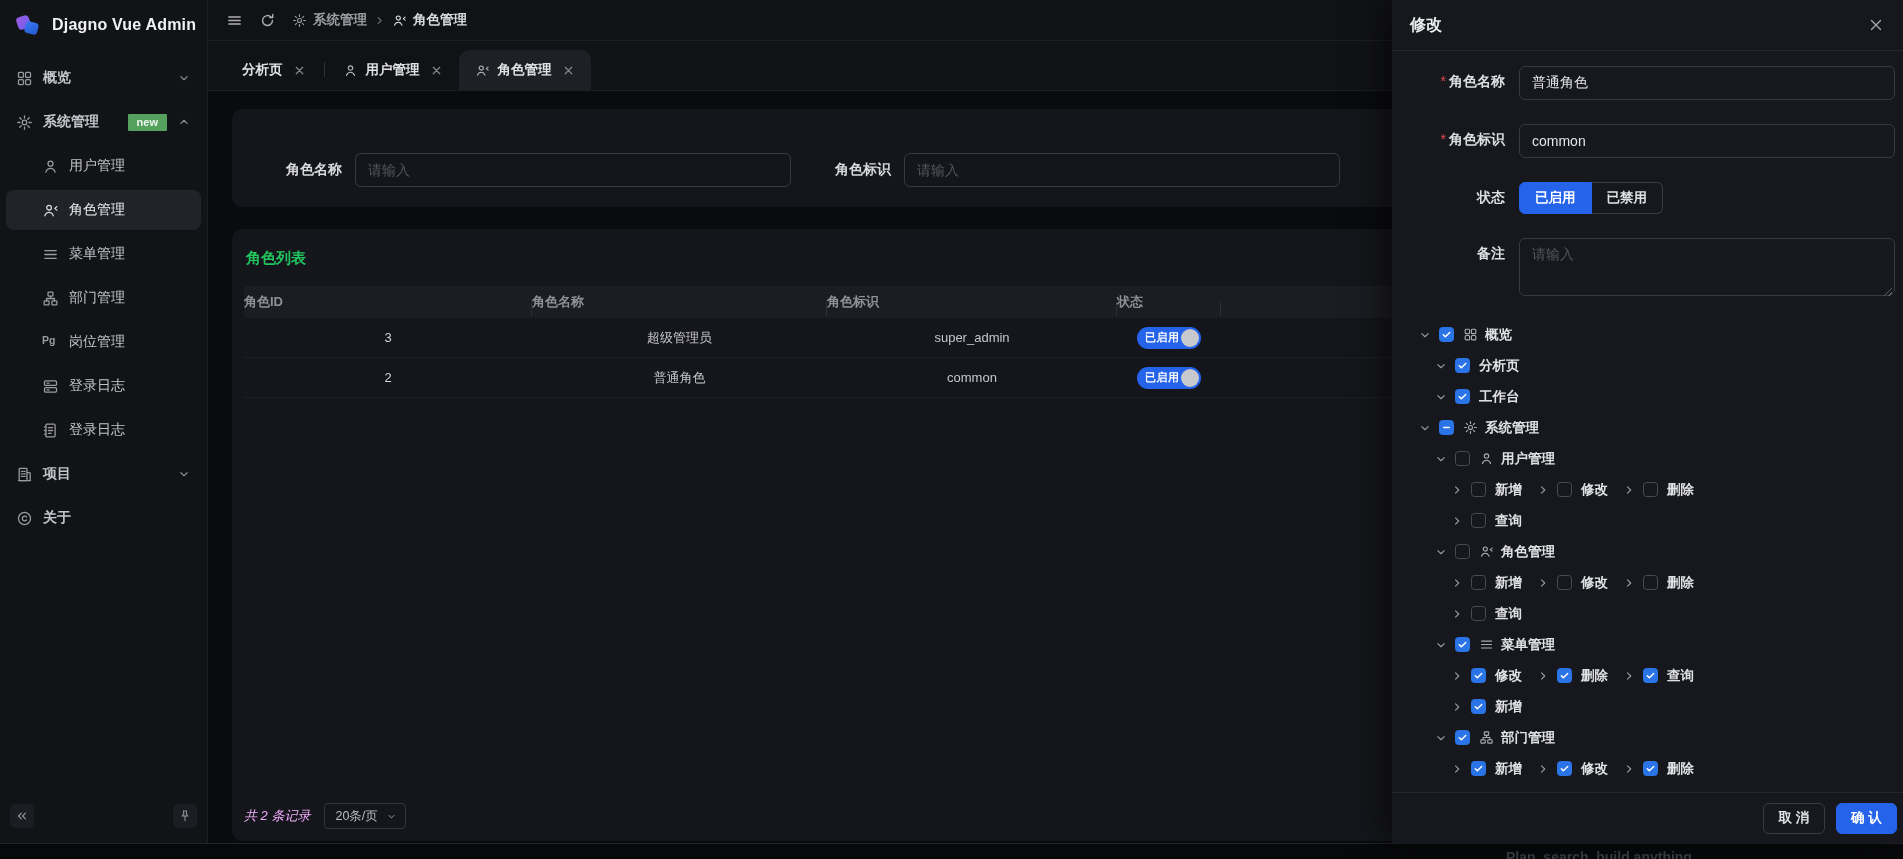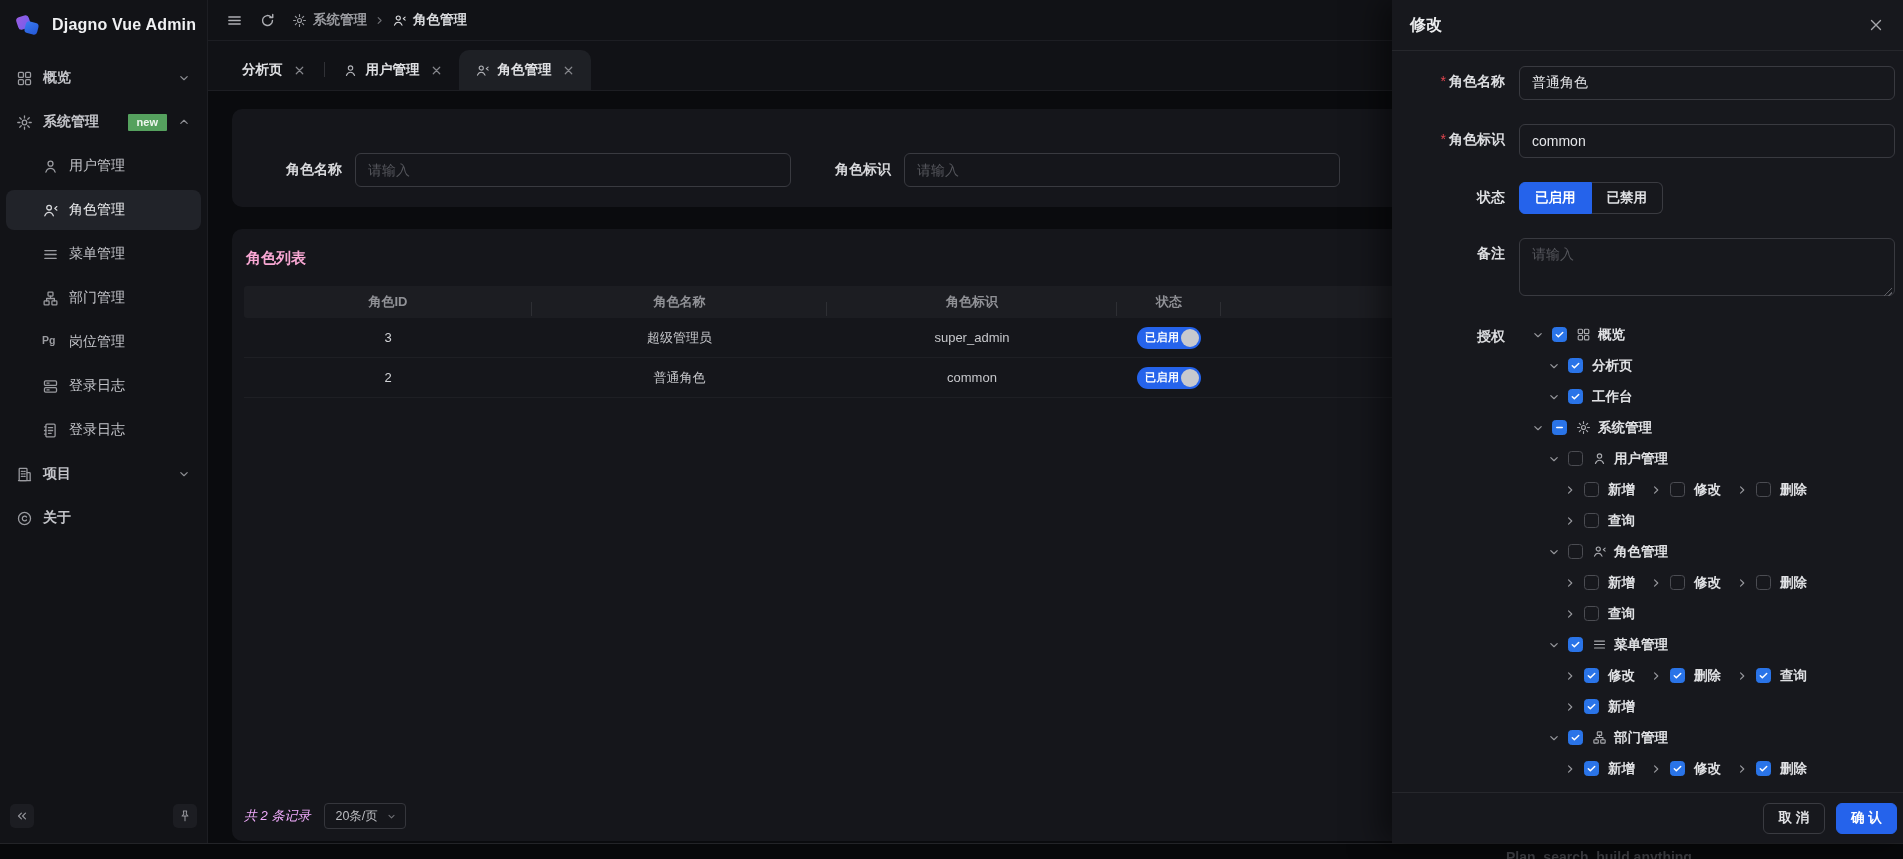--- a/index.html
+++ b/index.html
@@ -59,25 +59,25 @@
   .search-card { height:98px; flex:none; padding:24px 0 0 54px; display:flex; gap:44px; }
   .s-field { display:flex; align-items:center; gap:13px; }
   .s-label { font-weight:600; color:#d8d9dc; white-space:nowrap; }
   .ninput { height:34px; border:1px solid #393a40; border-radius:6px; background:transparent;
     color:#e4e5e8; font-size:14px; padding:0 12px; outline:none;
     font-family:"Liberation Sans","DejaVu Sans",sans-serif; }
   .ninput::placeholder { color:#55565c; }
   .s-field .ninput { width:436px; }
 
   .table-card { margin-top:22px; flex:1; padding:18px 12px 12px 12px; position:relative; min-height:0; }
-  .table-title { font-size:15px; font-weight:700; color:#f9a8d4; margin:2px 0 18px 2px; }
+  .table-title { font-size:15px; font-weight:700; color:#22c55e; margin:2px 0 18px 2px; }
   .ntable { width:100%; }
   .tr { display:flex; align-items:center; }
   .thead { background:#1c1d22; height:32px; border-radius:3px; }
-  .th { position:relative; font-size:13px; font-weight:600; color:#909196; text-align:center; }
+  .th { position:relative; font-size:13px; font-weight:600; color:#909196; text-align:left; }
   .th.has-sep::after { content:""; position:absolute; right:0; top:9px; width:1px; height:14px; background:#2e2f34; }
   .td { text-align:center; font-size:13px; color:#c6c7cb; display:flex; align-items:center; justify-content:center; }
   .tbody .tr { height:40px; border-bottom:1px solid #1e1f24; }
   .col-0 { width:288px; flex:none; }
   .col-1 { width:295px; flex:none; }
   .col-2 { width:290px; flex:none; }
   .col-3 { width:104px; flex:none; }
   .col-fill { flex:1; }
   .td.col-0 { color:#d2d3d7; }
   .switch { width:64px; height:22px; border-radius:11px; background:#2563eb; display:inline-flex;
@@ -480,21 +480,20 @@
               <span class="seg-opt">已禁用</span>
             </div></div>
         </div>
         <div class="f-row">
           <div class="f-label">备注</div>
           <div class="f-ctl">
             <div class="ta-wrap"><textarea class="ntextarea" placeholder="请输入" style=""></textarea><span class="ta-handle"></span></div>
           </div>
         </div>
         <div class="f-row">
-          <div class="f-label" style="padding-top: 5px;">授权</div>
           <div class="f-ctl">
             <div class="tree">
               <div class="tree-row lv0">
                 <span class="tnode">
                   <span class="t-chev">
                     <svg viewBox="0 0 24 24" fill="none" stroke="currentColor" stroke-width="2" stroke-linecap="round" stroke-linejoin="round">
                       <path d="M6.5 9.5L12 15l5.5-5.5"></path>
                     </svg>
                   </span>
                   <span class="cb checked">

